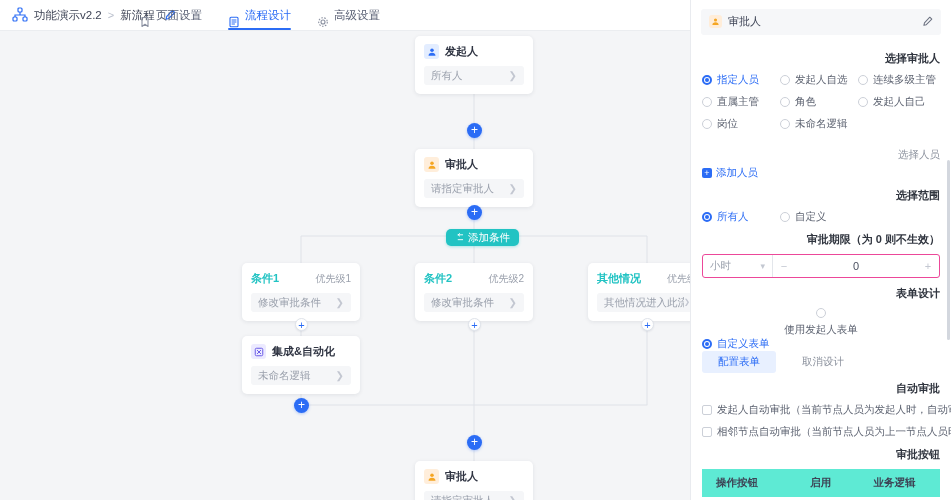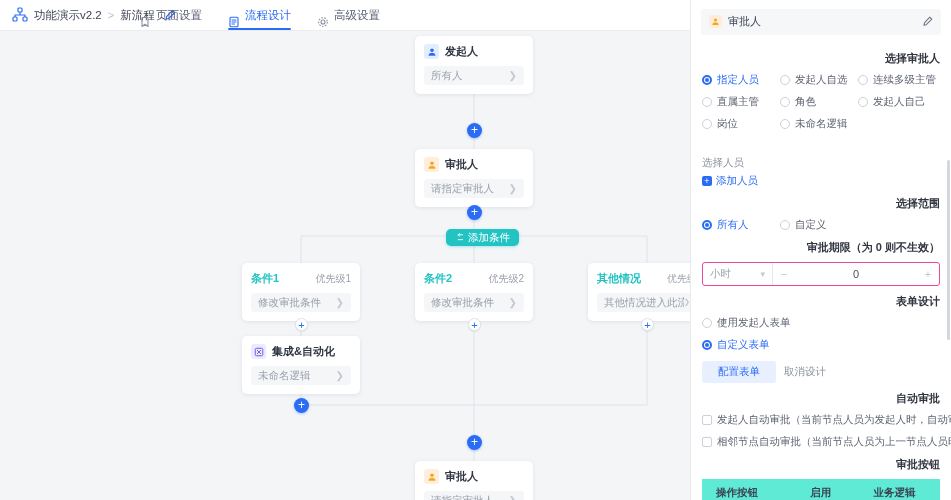--- a/index.html
+++ b/index.html
@@ -114,21 +114,21 @@
 
   .duration { display:flex; height:24px; border:1px solid #ec4899; border-radius:3px; overflow:hidden; }
   .dur-sel { width:70px; display:flex; align-items:center; padding:0 7px;
              font-size:10.5px; color:#9aa0ac; border-right:1px solid #e3e6eb; cursor:pointer; }
   .dur-sel .cv { margin-left:auto; color:#c3c7d1; font-size:9px; }
   .dur-minus,.dur-plus { width:22px; display:flex; align-items:center; justify-content:center;
                          color:#c3c7d1; font-size:11px; cursor:pointer; }
   .dur-val { flex:1; display:flex; align-items:center; justify-content:center;
              font-size:11px; color:#4a5060; cursor:text; }
 
-  .btnrow { display:flex; align-items:center; gap:8px; margin-top:9px; }
+  .btnrow { display:flex; align-items:center; gap:26px; margin-top:0; }
   .btn-primary { height:22px; padding:0 16px; background:#e8f0ff; color:#2b6cf5;
                  border:none; border-radius:3px; font-size:10.5px; cursor:pointer;
                  font-family:inherit; }
   .btn-text { font-size:10.5px; color:#8b919d; cursor:pointer; }
 
   .chk { width:10px; height:10px; border:1px solid #ccd0d8; border-radius:2px;
          background:#fff; flex:0 0 auto; }
   .chktext { font-size:10.5px; color:#5d6371; white-space:nowrap; }
   .chkrow { margin-bottom:8px; }
 
@@ -394,21 +394,21 @@
         <span class="rdot"></span>
         <span class="rlabel">岗位</span>
       </div>
       <div class="radio">
         <span class="rdot"></span>
         <span class="rlabel">未命名逻辑</span>
       </div>
       <div></div>
     </div>
 
-    <div class="sub-label" style="margin-top:25px;">选择人员</div>
+    <div class="sub-label" style="margin-top:17px;text-align:right;">选择人员</div>
     <div class="addlink">
       <span class="sq">+</span>
       <span>添加人员</span>
     </div>
 
     <div class="sec-title">选择范围</div>
     <div class="radios2">
       <div class="radio on">
         <span class="rdot"></span>
         <span class="rlabel">所有人</span>
@@ -424,21 +424,21 @@
       <div class="dur-sel">
         <span>小时</span>
         <span class="cv">▾</span>
       </div>
       <div class="dur-minus">−</div>
       <div class="dur-val">0</div>
       <div class="dur-plus">+</div>
     </div>
 
     <div class="sec-title">表单设计</div>
-    <div class="radio" style="margin-bottom:8px;">
+    <div class="radio" style="margin-bottom:0;flex-direction:column;">
       <span class="rdot"></span>
       <span class="rlabel">使用发起人表单</span>
     </div>
     <div class="radio on">
       <span class="rdot"></span>
       <span class="rlabel">自定义表单</span>
     </div>
     <div class="btnrow">
       <button class="btn-primary">配置表单</button>
       <span class="btn-text">取消设计</span>

